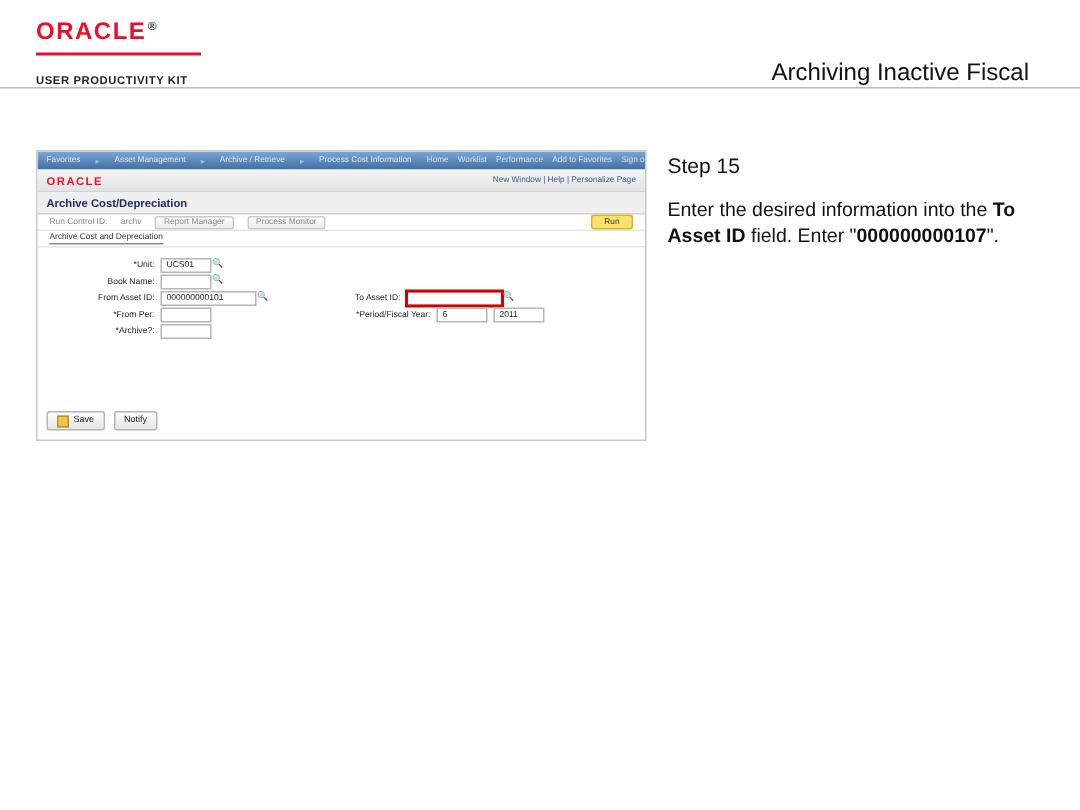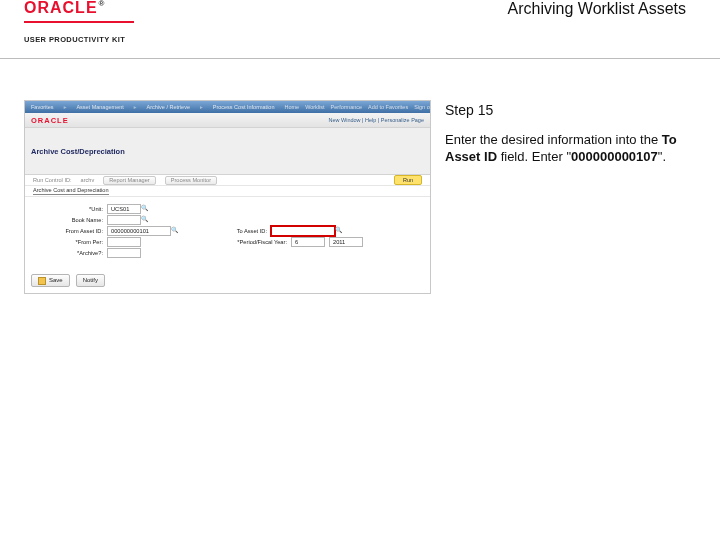--- a/index.html
+++ b/index.html
@@ -12,21 +12,21 @@
     color: #222;
     overflow: hidden;
   }
 
   
   .header {
     position: absolute;
     left: 0; right: 0; top: 0;
     height: 58px;
     display: flex;
-    align-items: flex-start;
+    align-items: flex-end;
     justify-content: space-between;
     padding: 0 24px 0 24px;
   }
   .brand {
     display: flex;
     flex-direction: column;
     gap: 2px;
   }
   .oracle-wordmark {
     font-family: Arial, Helvetica, sans-serif;
@@ -142,21 +142,21 @@
   }
 
   
   .shot .pagetitle {
     height: 14px;
     background: #efefef;
     border-top: 1px solid #d3d3d3;
     border-bottom: 1px solid #d3d3d3;
     display: flex;
     align-items: center;
-    padding: 16px 6px;
+    padding: 0 6px;
     font-size: 7.5px;
     font-weight: 700;
     color: #212a63;
   }
 
   
   .shot .toolbar {
     height: 10px;
     display: flex;
     align-items: center;
@@ -285,21 +285,21 @@
 <body>
 
 <div class="header">
   <div class="brand">
     <div class="oracle-wordmark">
       <span>ORACLE</span><span class="reg">®</span>
     </div>
     <div class="brand-underline"></div>
     <div class="upk">USER PRODUCTIVITY KIT</div>
   </div>
-  <div class="title">Archiving Worklist Assets</div>
+  <div class="title">Archiving Inactive Fiscal</div>
 </div>
 <div class="hr"></div>
 
 <div class="step">Step 15</div>
 <div class="instr">
   <span>Enter the desired information into the </span><span class="bold">To Asset ID</span><span> field. Enter "</span><span class="bold">000000000107</span><span>".</span>
 </div>
 
 <div class="shot">
 

